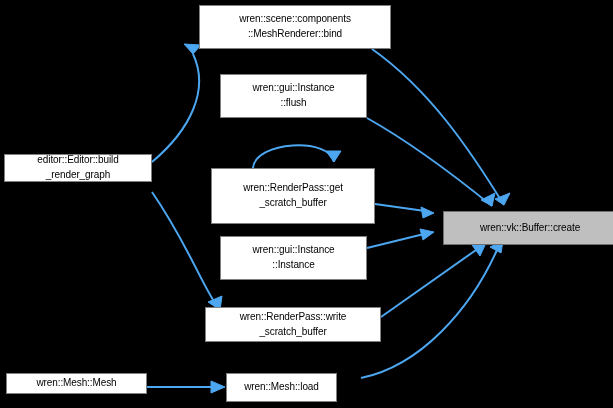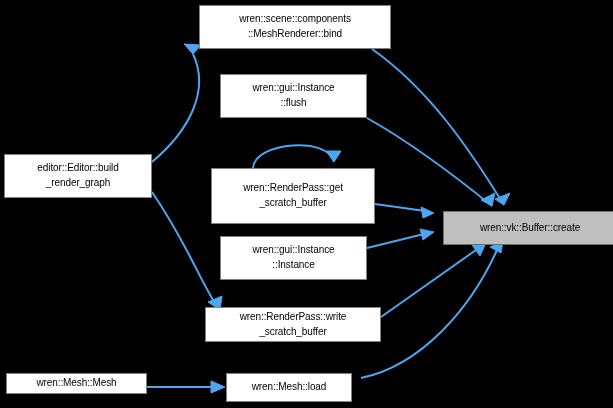--- a/index.html
+++ b/index.html
@@ -92,25 +92,25 @@
       <g>
         <path d="M361,378 C420,366 470,310 497,250" fill="none" stroke="#4da6f0" stroke-width="2"></path>
         <path d="M503,241 L490,247 L501,253 Z" fill="#4da6f0" stroke="#4da6f0" stroke-width="1"></path>
       </g>
     </svg>
   <div id="nodes-layer">
       <div class="node" style="left: 199px; top: 5px; width: 192px; height: 44px;"><span class="node-label">wren::scene::components
 ::MeshRenderer::bind</span></div>
       <div class="node" style="left: 220px; top: 74px; width: 147px; height: 44px;"><span class="node-label">wren::gui::Instance
 ::flush</span></div>
-      <div class="node" style="left: 4px; top: 154px; width: 148px; height: 44px;"><span class="node-label">editor::Editor::build
+      <div class="node" style="left: 4px; top: 154px; width: 148px; height: 28px;"><span class="node-label">editor::Editor::build
 _render_graph</span></div>
       <div class="node" style="left: 211px; top: 168px; width: 164px; height: 56px;"><span class="node-label">wren::RenderPass::get
 _scratch_buffer</span></div>
       <div class="node highlight" style="left: 443px; top: 211px; width: 174px; height: 34px;"><span class="node-label">wren::vk::Buffer::create</span></div>
       <div class="node" style="left: 220px; top: 236px; width: 147px; height: 44px;"><span class="node-label">wren::gui::Instance
 ::Instance</span></div>
       <div class="node" style="left: 205px; top: 307px; width: 176px; height: 35px;"><span class="node-label">wren::RenderPass::write
 _scratch_buffer</span></div>
       <div class="node" style="left: 6px; top: 373px; width: 141px; height: 21px;"><span class="node-label">wren::Mesh::Mesh</span></div>
-      <div class="node" style="left: 226px; top: 373px; width: 126px; height: 29px;"><span class="node-label">wren::Mesh::load</span></div>
+      <div class="node" style="left: 226px; top: 373px; width: 111px; height: 29px;"><span class="node-label">wren::Mesh::load</span></div>
     </div>
 </div>
 
 </body></html>

